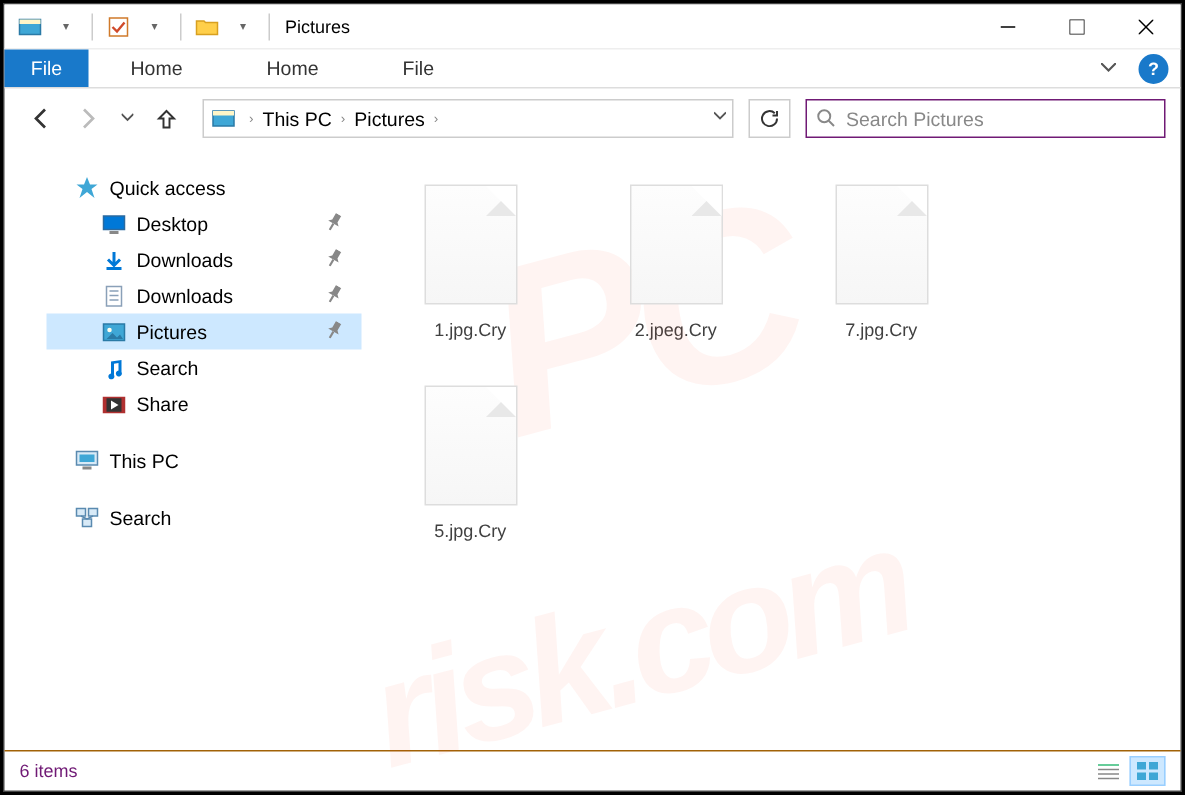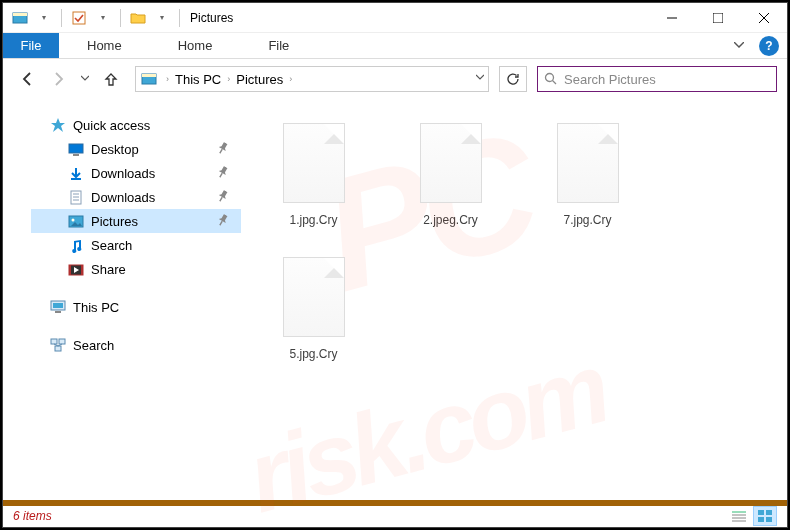--- a/index.html
+++ b/index.html
@@ -36,21 +36,21 @@
 .navitem.selected { background: #cde8ff; }
 .navitem-ico { width: 18px; height: 18px; margin-right: 6px; display: flex; align-items: center; justify-content: center; }
 .pin { position: absolute; right: 14px; color: #777; font-size: 12px; transform: rotate(30deg); }
 .content { flex: 1; padding: 20px 4px 4px 4px; overflow: auto; }
 .filegrid { display: flex; flex-wrap: wrap; gap: 0; }
 .fileitem { width: 137px; height: 134px; display: flex; flex-direction: column; align-items: center; justify-content: flex-start; padding-top: 4px; cursor: pointer; }
 .fileicon { width: 62px; height: 80px; background: linear-gradient(#fdfdfd, #f6f6f6); border: 1px solid #ddd; position: relative; margin-bottom: 10px; }
 .dogear { position: absolute; top: 0; right: 0; width: 20px; height: 20px; background: linear-gradient(135deg, transparent 49%, #e8e8e8 51%); }
 .dogear::before { content: ""; position: absolute; top: 0; right: 0; border-style: solid; border-width: 0 20px 20px 0; border-color: transparent #fff transparent transparent; }
 .filename { font-size: 12px; text-align: left; color: #404040; }
-.statusbar { height: 26px; border-top: 6px solid #a16207; display: flex; align-items: center; padding: 0 10px; font-size: 12px; color: #b91c1c; font-style: italic; }
+.statusbar { height: 26px; border-top: 1px solid #a16207; display: flex; align-items: center; padding: 0 10px; font-size: 12px; color: #701a75; }
 .sbspacer { flex: 1; }
 .viewbtn { width: 24px; height: 20px; border: 1px solid transparent; margin-left: 2px; display: flex; align-items: center; justify-content: center; cursor: pointer; }
 .viewbtn.active { background: #cde8ff; border-color: #99cfff; }
 .watermark { position: absolute; top: 40%; left: 54%; transform: translate(-50%, -50%) rotate(-15deg); font-size: 160px; font-weight: 800; color: rgba(255, 60, 30, 0.06); letter-spacing: -10px; pointer-events: none; font-style: italic; white-space: nowrap; }
 .watermark2 { position: absolute; top: 82%; left: 54%; transform: translate(-50%, -50%) rotate(-15deg); font-size: 100px; font-weight: 800; color: rgba(255, 60, 30, 0.06); letter-spacing: -6px; pointer-events: none; font-style: italic; white-space: nowrap; }
 </style>
 </head>
 <body>
 
 <div class="window">

